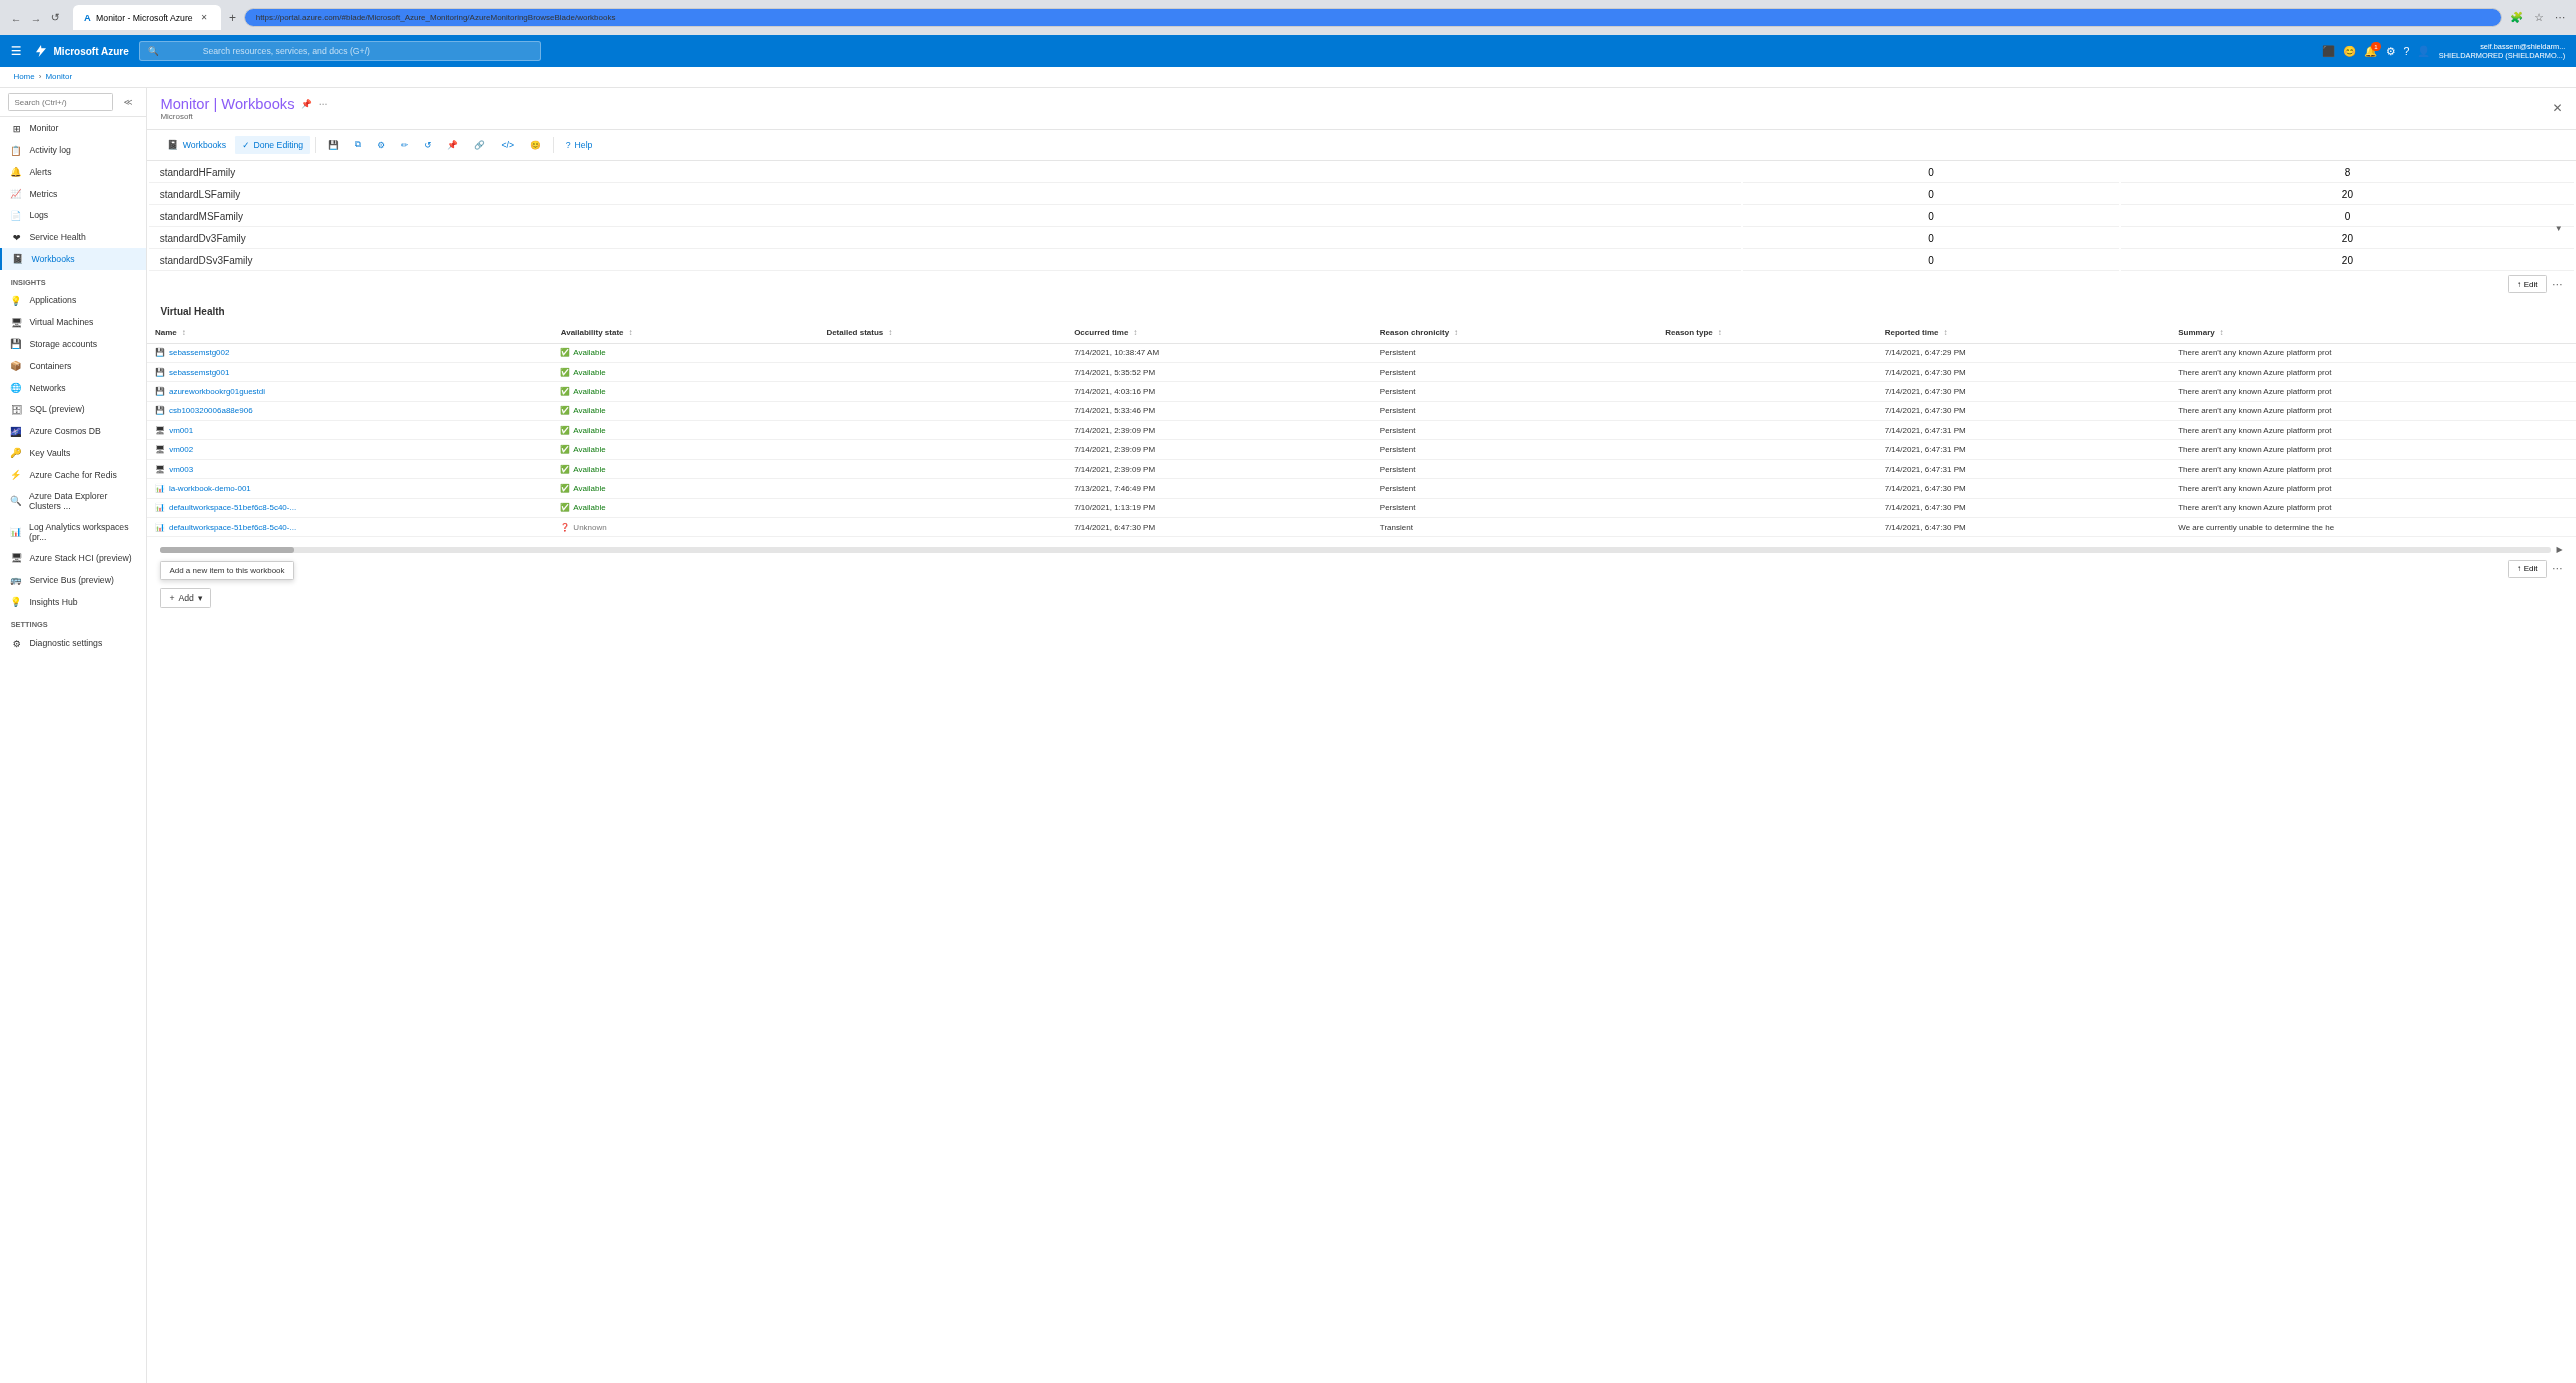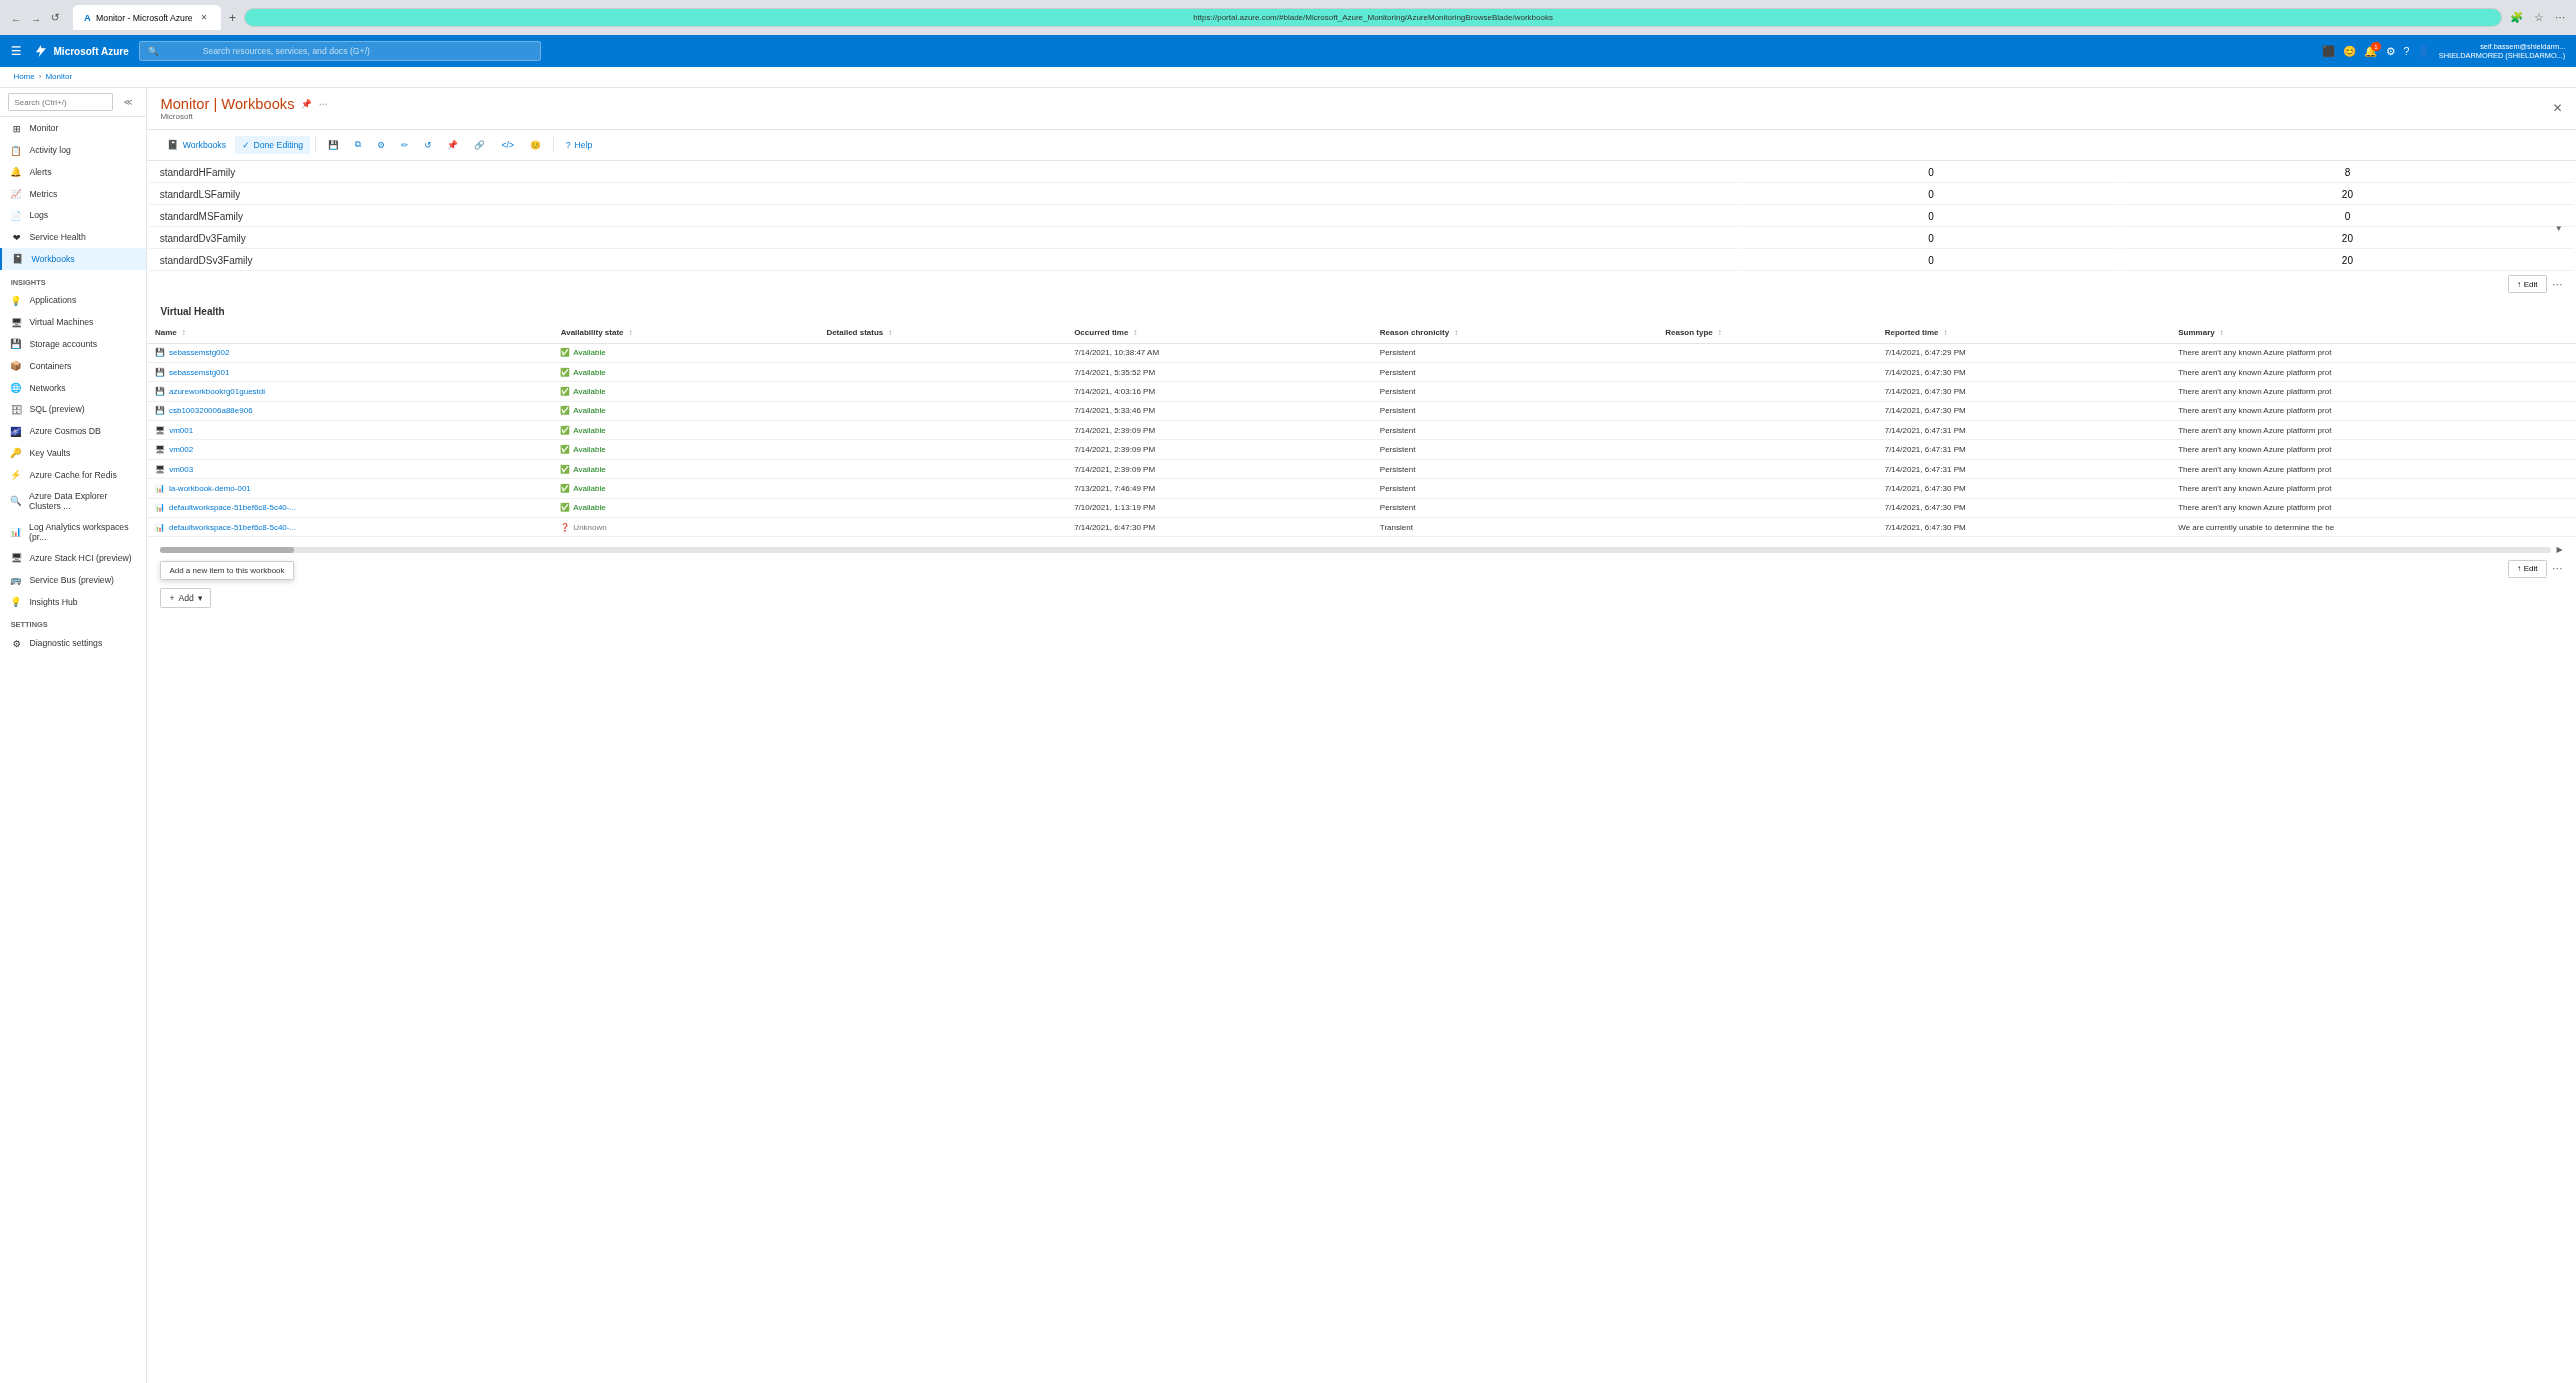--- a/index.html
+++ b/index.html
@@ -4,21 +4,21 @@
   <style>
     * { box-sizing: border-box; margin: 0; padding: 0; }
     body { font-family: 'Segoe UI', Arial, sans-serif; font-size: 8.7px; background: #f3f2f1; overflow: hidden; }
 
     
     .browser-chrome { background: #dee1e6; height: 35px; display: flex; align-items: center; padding: 0 8px; gap: 5.4px; }
     .browser-tab { background: #fff; border-radius: 5.4px 5.4px 0 0; padding: 0 10.7px; height: 25.5px; display: flex; align-items: center; gap: 5.4px; font-size: 8.7px; }
     .browser-tab .favicon { color: #0078d4; font-size: 9.4px; }
     .browser-controls { display: flex; gap: 4px; margin-right: 5.4px; }
     .browser-btn { background: none; border: none; cursor: pointer; font-size: 10.7px; color: #555; padding: 2.7px; }
-    .address-bar { flex: 1; background: #5eead4; border: 0.7px solid #ccc; border-radius: 13.4px; padding: 4px 10.7px; font-size: 8px; color: #333; text-align: center; }
+    .address-bar { flex: 1; background: #3b82f6; border: 0.7px solid #ccc; border-radius: 13.4px; padding: 4px 10.7px; font-size: 8px; color: #333; }
     .browser-actions { display: flex; gap: 5.4px; align-items: center; }
 
     
     .azure-topbar { background: #0078d4; height: 32px; display: flex; align-items: center; padding: 0 10.7px; gap: 10.7px; }
     .hamburger { color: white; font-size: 12px; cursor: pointer; }
     .azure-logo { display: flex; align-items: center; gap: 5.4px; color: white; font-weight: 600; font-size: 10px; }
     .search-bar { flex: 1; max-width: 402px; background: rgba(255,255,255,0.2); border: 0.7px solid rgba(255,255,255,0.3); border-radius: 2.7px; padding: 4px 8px; color: white; font-size: 8.7px; display: flex; align-items: center; gap: 5.4px; }
     .search-bar input { background: none; border: none; color: white; outline: none; flex: 1; font-size: 8.7px; padding-left: 38px; }
     .search-bar input::placeholder { color: rgba(255,255,255,0.7); }
     .topbar-actions { margin-left: auto; display: flex; align-items: center; gap: 8px; color: white; }
@@ -40,21 +40,21 @@
     .sidebar-collapse { cursor: pointer; color: #666; padding: 2.7px 5.4px; }
     .sidebar-item { display: flex; align-items: center; gap: 6.7px; padding: 5.4px 10.7px; cursor: pointer; color: #333; font-size: 8.7px; }
     .sidebar-item.active { background: #e8f4fe; color: #0078d4; border-left: 2px solid #0078d4; }
     .sidebar-item .item-icon { font-size: 9.4px; width: 12px; text-align: center; }
     .sidebar-section { padding: 8px 10.7px 2.7px; font-size: 7.4px; font-weight: 600; color: #666; text-transform: uppercase; }
 
     
     .content-area { flex: 1; display: flex; flex-direction: column; overflow: hidden; }
     .page-header { background: white; padding: 8px 13.4px; border-bottom: 0.7px solid #e5e5e5; display: flex; align-items: center; justify-content: space-between; }
     .page-title-area { display: flex; align-items: center; gap: 8px; }
-    .page-title { font-size: 14.7px; font-weight: 300; color: #c2410c; }
+    .page-title { font-size: 14.7px; font-weight: 300; color: #8b5cf6; }
     .page-subtitle { font-size: 8px; color: #666; }
     .close-btn { cursor: pointer; color: #666; font-size: 12px; }
 
     
     .toolbar { background: white; padding: 5.4px 13.4px; border-bottom: 0.7px solid #e5e5e5; display: flex; align-items: center; gap: 2.7px; }
     .toolbar-btn { display: flex; align-items: center; gap: 4px; padding: 4px 6.7px; border: none; background: none; cursor: pointer; font-size: 8.7px; color: #0078d4; border-radius: 1.3px; }
     .toolbar-divider { width: 0.7px; height: 16px; background: #e5e5e5; margin: 0 2.7px; }
 
     
     .workbook-content { flex: 1; overflow-y: auto; background: white; padding: 0; }

